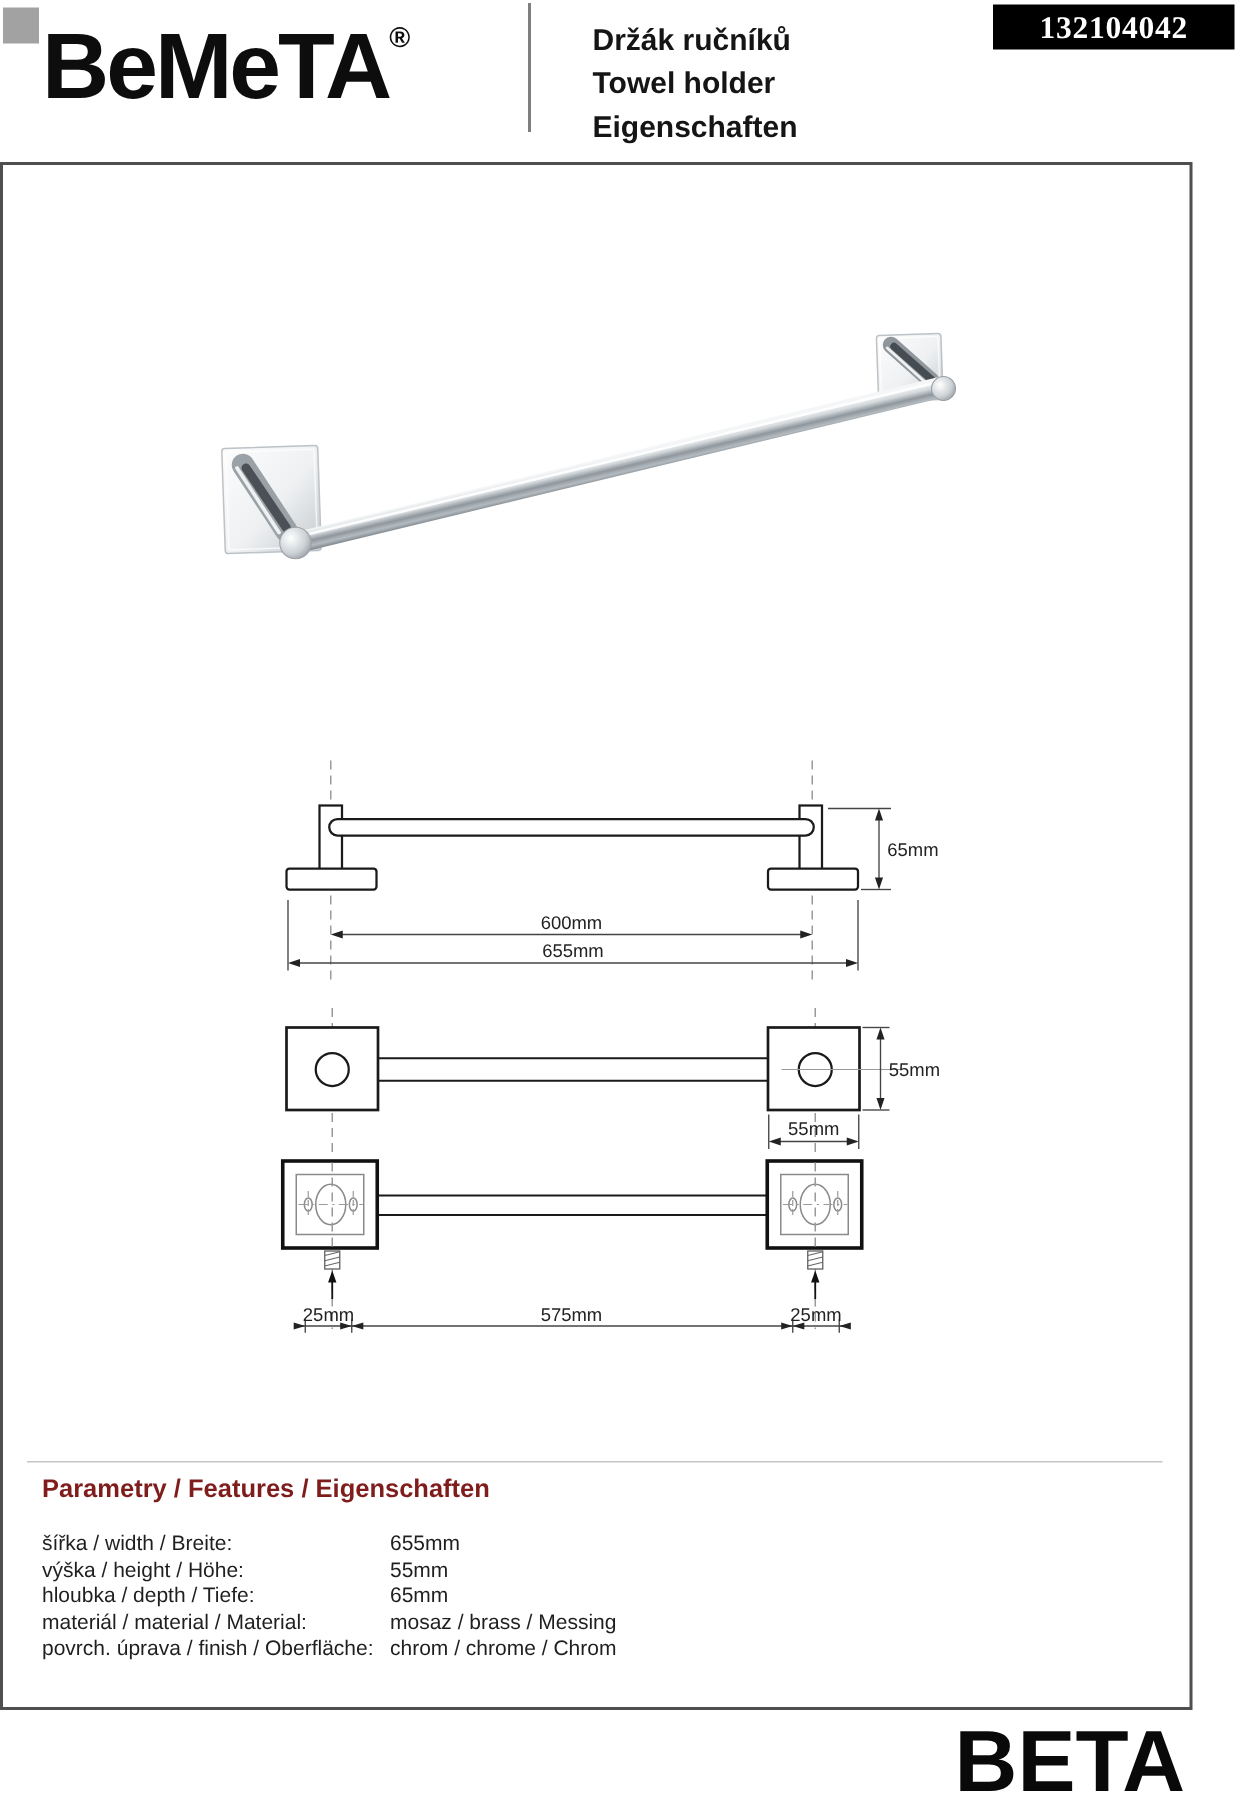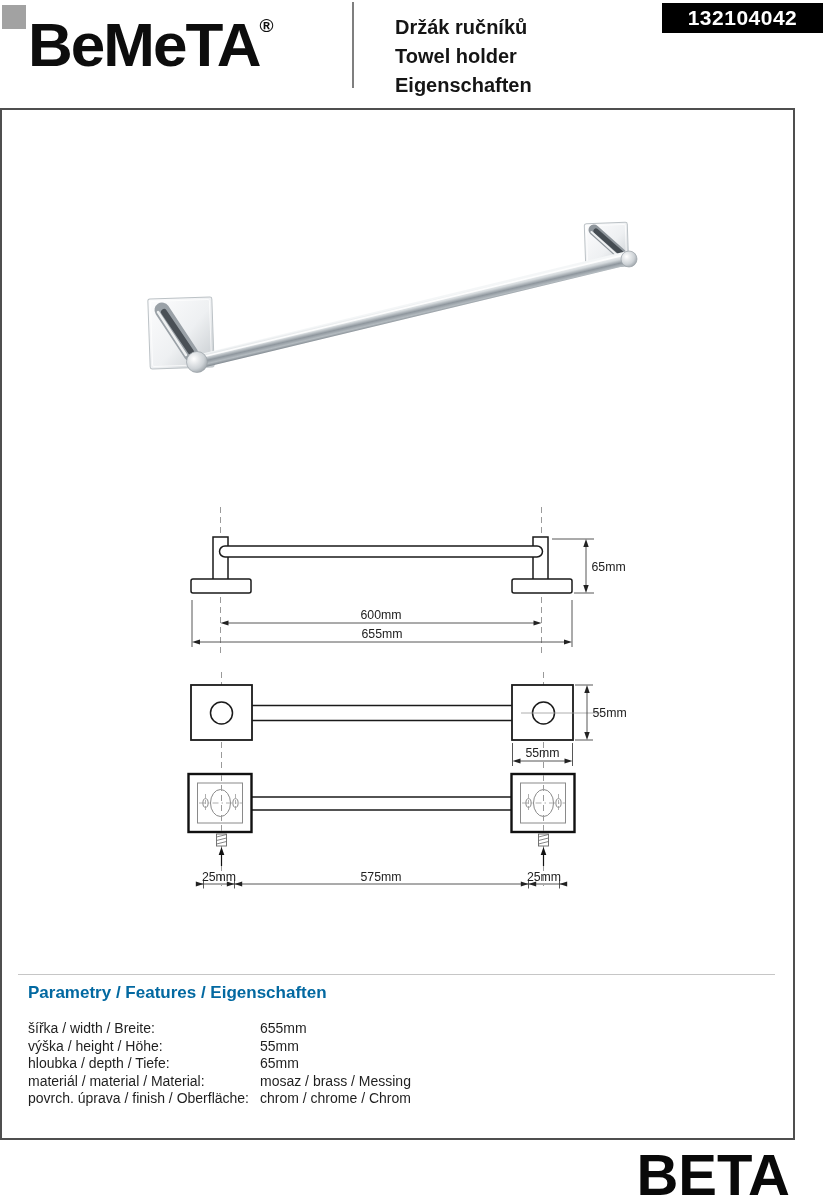--- a/index.html
+++ b/index.html
@@ -8,28 +8,28 @@
   .abs{position:absolute;}
 
   
   .logo-square{left:2px;top:5px;width:24px;height:24px;background:#a2a2a2;}
   .logo{left:28px;top:-9px;font-size:62px;font-weight:bold;letter-spacing:-2px;color:#0d0d0d;
         line-height:70px;white-space:nowrap;}
   .logo .reg{font-size:19px;letter-spacing:0;vertical-align:34px;font-weight:bold;}
   .header-divider{left:352px;top:2px;width:2px;height:86px;background:#7f7f7f;}
   .titles{left:368px;top:13px;font-size:20px;font-weight:bold;line-height:29px;color:#151515;margin-left:27px;}
   .code-badge{left:662px;top:3px;width:161px;height:30px;background:#000000;color:#ffffff;
-        font-size:21px;font-weight:bold;text-align:center;line-height:30px;letter-spacing:.5px;}
+        font-size:21px;font-weight:bold;text-align:center;line-height:30px;letter-spacing:.5px;font-family:Liberation Serif, serif;}
 
   
   .main-box{left:0px;top:108px;width:791px;height:1028px;border:2px solid #4f4f4f;background:#fff;}
 
   
   .spec-divider{left:18px;top:974px;width:757px;height:1px;background:#c6c6c6;}
-  .spec-heading{left:28px;top:983px;font-size:17px;font-weight:bold;color:#0369a1;}
+  .spec-heading{left:28px;top:983px;font-size:17px;font-weight:bold;color:#7f1d1d;}
   .spec-table{left:28px;top:1020px;font-size:14px;line-height:17.6px;color:#1f1f1f;}
   .spec-row{display:flex;}
   .spec-label{width:232px;}
   .spec-value{}
 
   
   .series{right:43px;top:1141px;font-size:58px;font-weight:bold;color:#090909;letter-spacing:0px;}
 
   svg text{font-family:"Liberation Sans","DejaVu Sans",sans-serif;font-size:12.3px;fill:#222;}
 </style>

